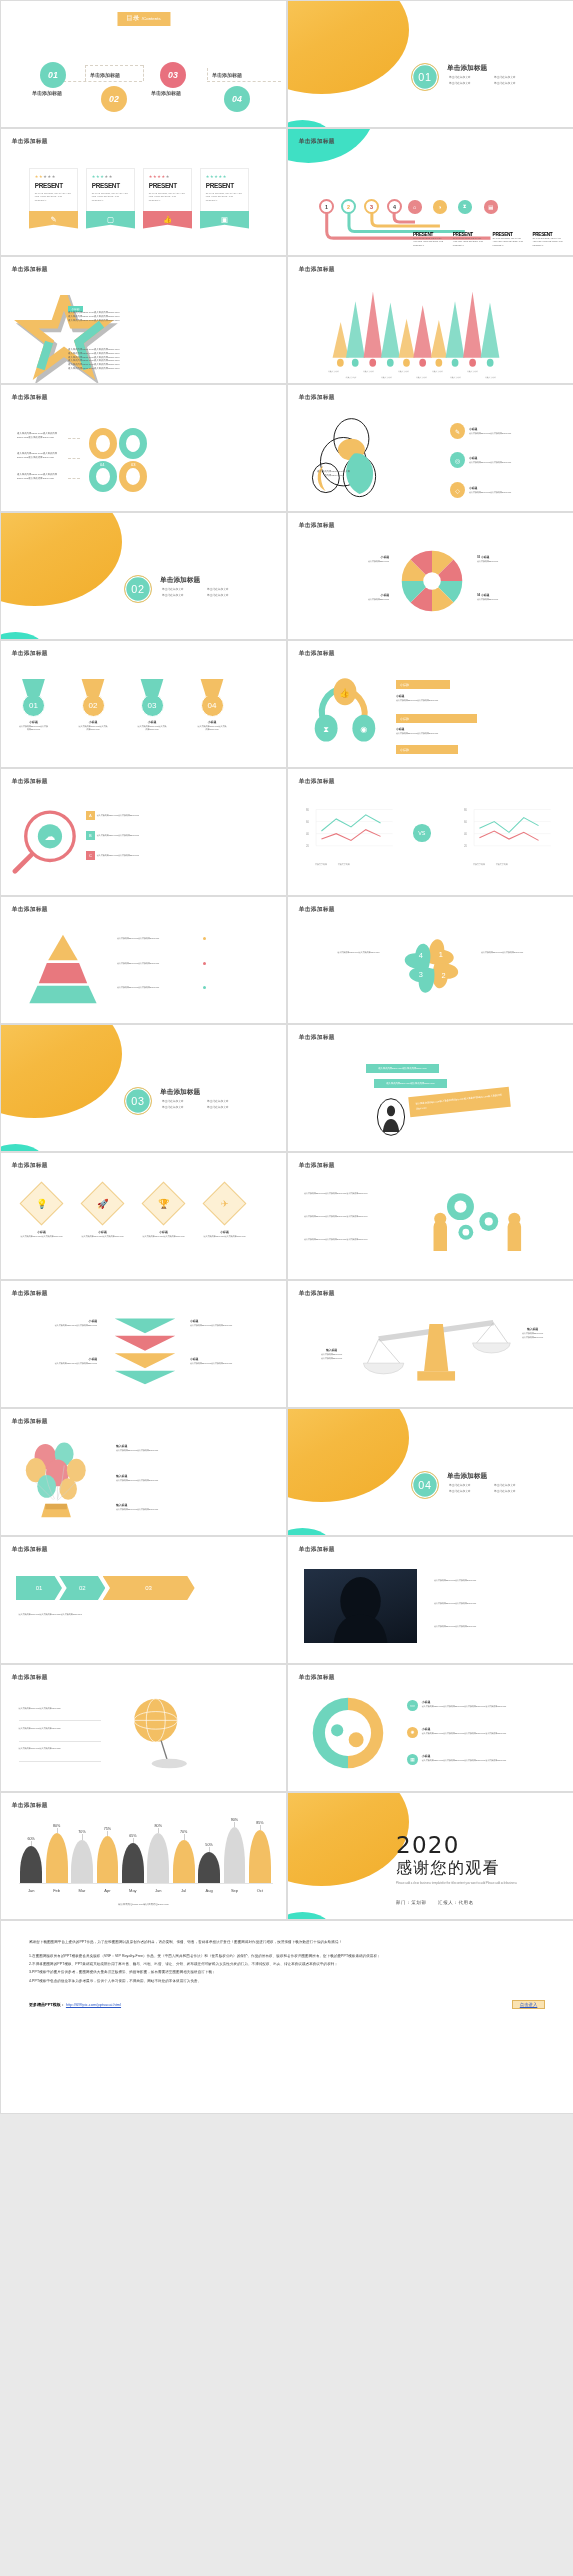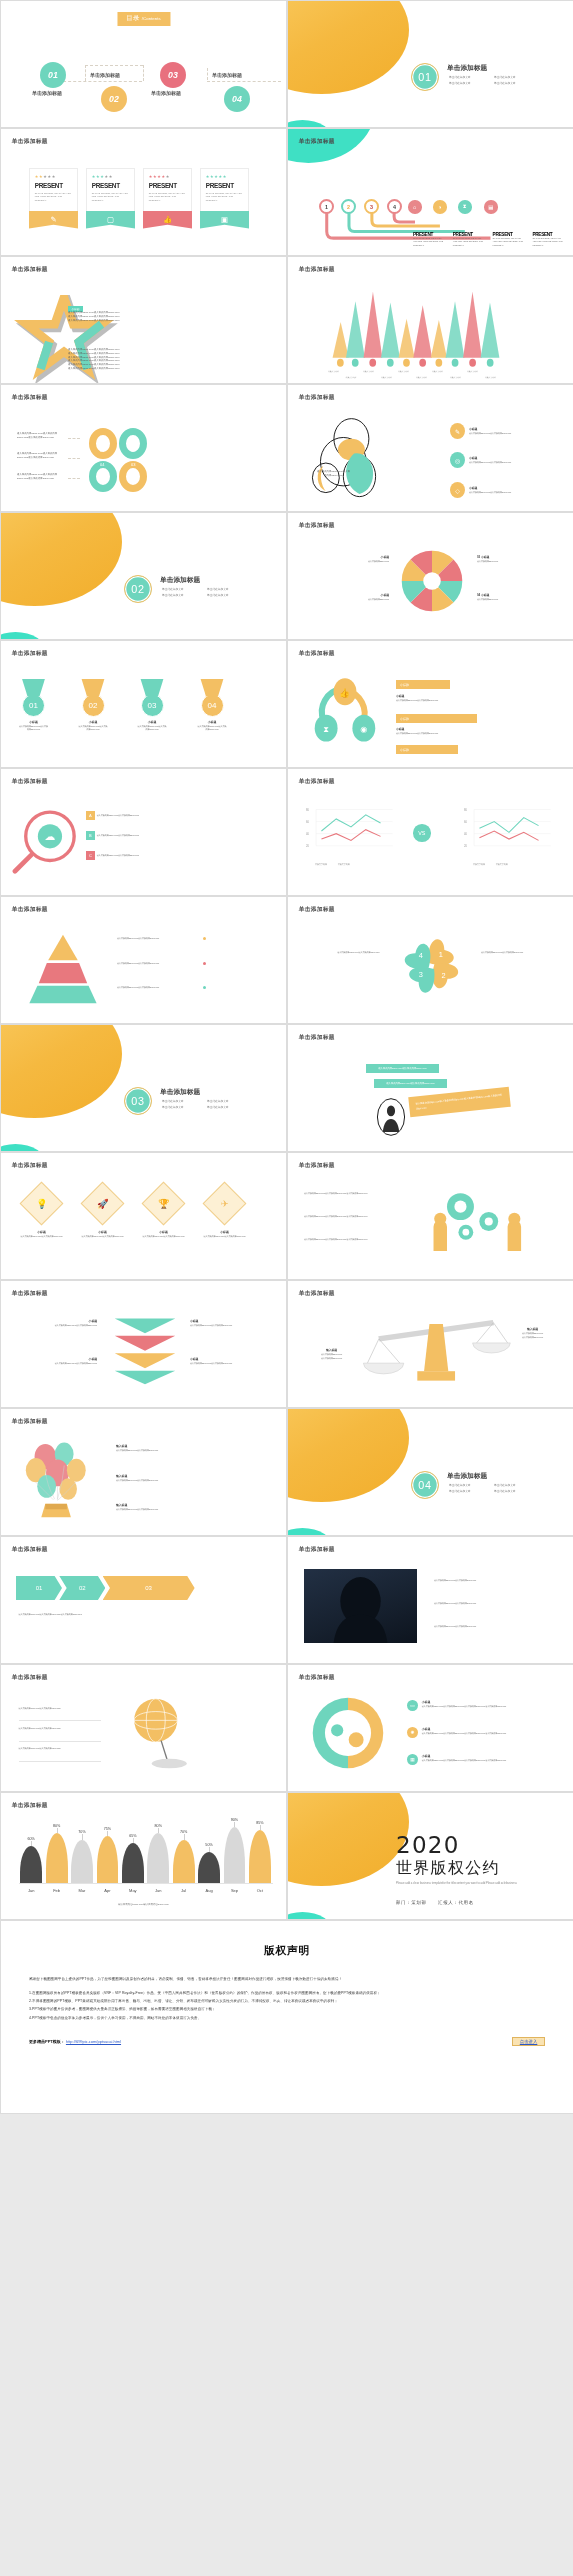--- a/index.html
+++ b/index.html
@@ -979,31 +979,30 @@
       </div>
     </div>
     <div class="tiny2" style="position:absolute;left:0;right:0;bottom:12px;text-align:center;font-size:2.4px">输入替换内容58pic.com输入替换内容58pic.com</div>
   </div>
 
   <div class="slide">
     <div class="blob-p" style="left:-40px;top:-23px;width:81px;height:81px"></div>
     <div class="blob-y" style="left:-54px;top:-35px;width:175px;height:128px"></div>
     <div class="blob-t" style="left:-16px;top:119px;width:61px;height:40px"></div>
     <div class="thanks-year" style="left:108px;top:39px">2020</div>
-    <div class="thanks-cn" style="left:108px;top:65px">世界版权公约</div>
+    <div class="thanks-cn" style="left:108px;top:65px">感谢您的观看</div>
     <div class="thanks-en" style="left:108px;top:88px">Please add a clear business templatefor the titlecontent you want to add Please add aclebusiness</div>
     <div class="thanks-meta" style="left:108px;top:107px">
       <span>部门：</span><span>策划部</span>
       &nbsp;&nbsp;&nbsp;&nbsp;
       <span>汇报人：</span><span>代用名</span>
     </div>
   </div>
 
   <div class="slide full">
-    <div class="cp-title">版权声明</div>
     <div class="cp-body">
       <p>感谢您下载图图网平台上提供的PPT作品，为了您和图图网以及原创作者的利益，请勿复制、传播、销售，否则将承担法律责任！图图网将对作品进行维权，按照传播下载次数进行十倍的索取赔偿！</p>
       <div class="cp-gap"></div>
       <p>1.在图图网版权所有的PPT模板是会员免版权（VRF：VIP Royalty-Free）作品。受《中国人民共和国著作法》和《世界版权公约》的保护。作品的所有权、版权和著作权归图图网所有。您下载的是PPT模板素材的使用权；</p>
       <p>2.不得将图图网的PPT模板、PPT素材或其组成部分用于再出售、赠与、出租、出借、转让、分销、发布或任何可解释为实质性分发的行为。不得转授权、出卖、转让本协议或者本协议中的权利；</p>
       <p>3.PPT模板中的图片仅供参考，图图网提供大量高清正版摄影、插画等配图，如有需要请至图图网相关版块自行下载；</p>
       <p>4.PPT模板中包含的创意字体为参考展示，仅供个人学习使用，不得商用。网站不对您的字体使用行为负责。</p>
     </div>
     <div class="cp-foot">
       <div>

